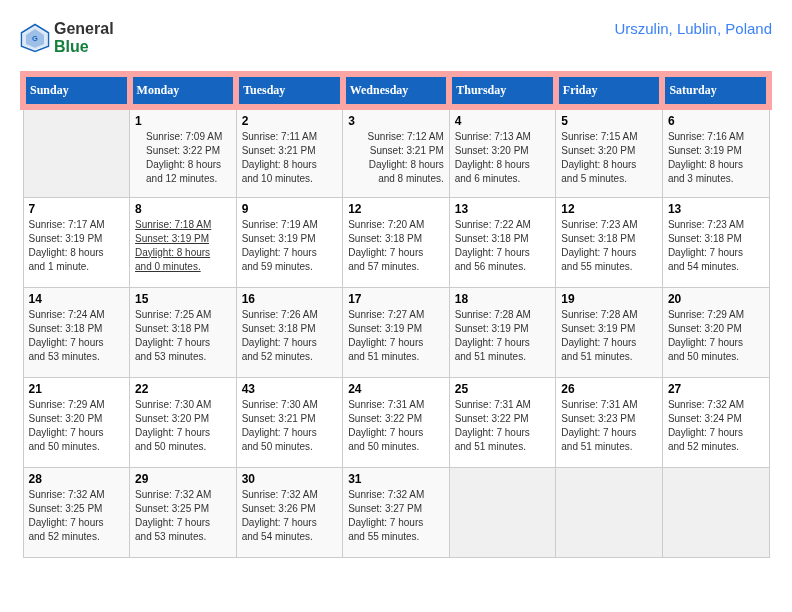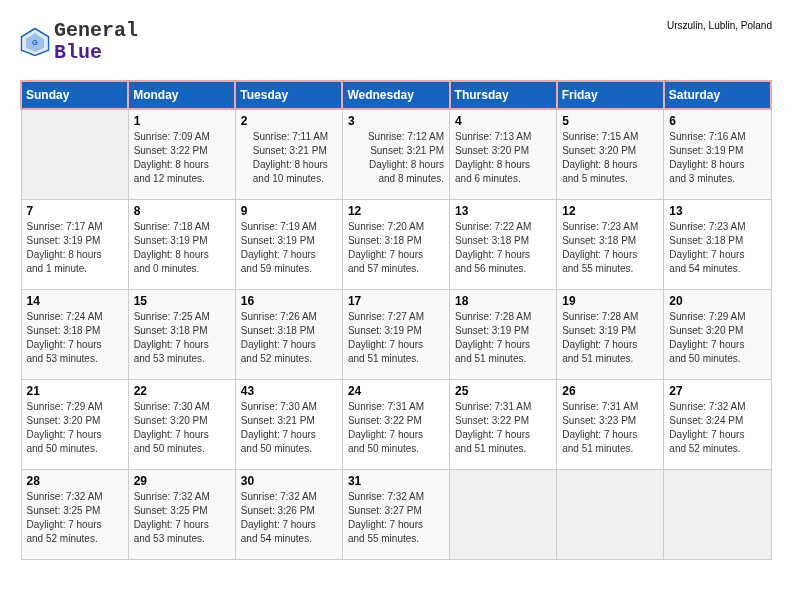--- a/index.html
+++ b/index.html
@@ -27,36 +27,37 @@
     }
     .title-section {
       text-align: right;
     }
     .month-title {
       font-size: 36px;
       font-weight: bold;
       color: #333;
     }
     .subtitle {
-      font-size: 10px;
-      color: #000000;
+      font-size: 15px;
+      color: #3b82f6;
     }
     table {
       width: 100%;
       border-collapse: collapse;
       font-size: 11px;
     }
     thead tr th {
       background-color: #1565c0;
       color: #fff;
       padding: 6px 4px;
       text-align: left;
       font-size: 12px;
       font-weight: bold;
-      border: 2px solid #fca5a5;
+      border: 6px solid #fca5a5;
+      font-family: Liberation Serif, serif;
     }
     tbody tr td {
       border: 1px solid #ccc;
       vertical-align: top;
       padding: 4px 5px;
       min-height: 80px;
       height: 90px;
       width: calc(100% / 7);
     }
     tbody tr:nth-child(odd) td {
@@ -83,22 +84,22 @@
 
 <div class="header">
   <div class="logo">
     <svg class="logo-icon" viewBox="0 0 40 40">
       <polygon points="20,4 36,14 36,30 20,36 4,30 4,14" fill="#1565c0" opacity="0.15"></polygon>
       <polygon points="20,2 38,13 38,31 20,38 2,31 2,13" fill="none" stroke="#1565c0" stroke-width="2"></polygon>
       <polygon points="20,8 32,16 32,28 20,33 8,28 8,16" fill="#1565c0" opacity="0.3"></polygon>
       <text x="20" y="24" text-anchor="middle" font-size="10" fill="#1565c0" font-weight="bold">G</text>
     </svg>
     <div>
-      <div style="font-size:20px;font-weight:bold;color:#333;line-height:1.1;font-family:Liberation Mono, monospace;">
-        General<br><span style="color:#4c1d95;">Blue</span>
+      <div style="font-size:16px;font-weight:bold;color:#333;line-height:1.1;">
+        General<br><span style="color:#15803d;">Blue</span>
       </div>
     </div>
   </div>
   <div class="title-section">
     <div class="subtitle">Urszulin, Lublin, Poland</div>
   </div>
 </div>
 
 <table>
   <thead>
@@ -110,28 +111,28 @@
         <th>Thursday</th>
         <th>Friday</th>
         <th>Saturday</th>
       </tr>
   </thead>
   <tbody id="calendar-body">
   <tr>
         <td class="empty"></td>
         <td>
           <span class="day-num">1</span>
-          <div class="day-info" style="white-space: pre-line;">Sunrise: 7:09 AM
+          <div class="day-info" style="white-space: pre-line; margin-left: 11px;">Sunrise: 7:09 AM
 Sunset: 3:22 PM
 Daylight: 8 hours
 and 12 minutes.</div>
         </td>
         <td>
           <span class="day-num">2</span>
-          <div class="day-info" style="white-space: pre-line; margin-left: 12px;">Sunrise: 7:11 AM
+          <div class="day-info" style="white-space: pre-line;">Sunrise: 7:11 AM
 Sunset: 3:21 PM
 Daylight: 8 hours
 and 10 minutes.</div>
         </td>
         <td>
           <span class="day-num">3</span>
           <div class="day-info" style="white-space: pre-line; text-align: right;">Sunrise: 7:12 AM
 Sunset: 3:21 PM
 Daylight: 8 hours
 and 8 minutes.</div>
@@ -161,21 +162,21 @@
       <tr>
         <td>
           <span class="day-num">7</span>
           <div class="day-info" style="white-space: pre-line;">Sunrise: 7:17 AM
 Sunset: 3:19 PM
 Daylight: 8 hours
 and 1 minute.</div>
         </td>
         <td>
           <span class="day-num">8</span>
-          <div class="day-info" style="white-space: pre-line;">Sunrise: 7:18 AM
+          <div class="day-info" style="white-space: pre-line; text-decoration: underline;">Sunrise: 7:18 AM
 Sunset: 3:19 PM
 Daylight: 8 hours
 and 0 minutes.</div>
         </td>
         <td>
           <span class="day-num">9</span>
           <div class="day-info" style="white-space: pre-line;">Sunrise: 7:19 AM
 Sunset: 3:19 PM
 Daylight: 7 hours
 and 59 minutes.</div>

